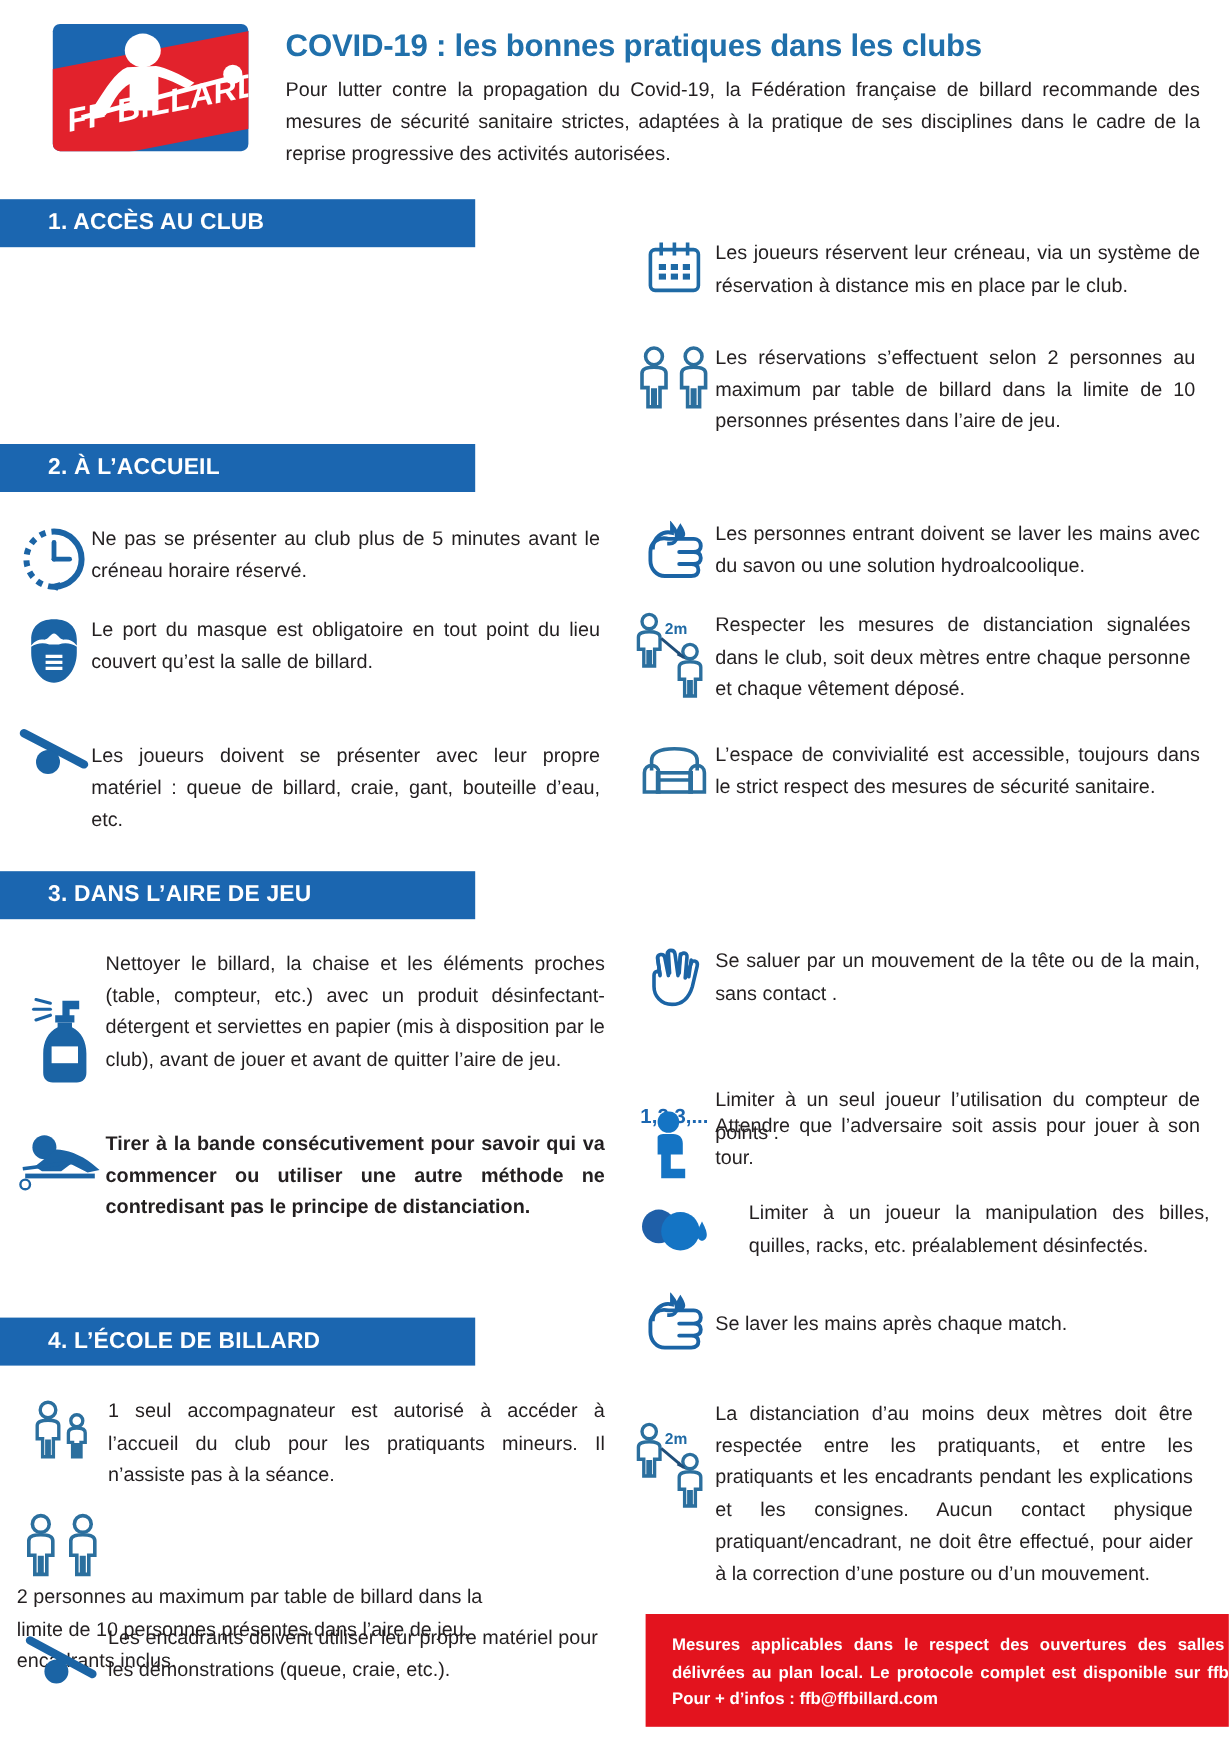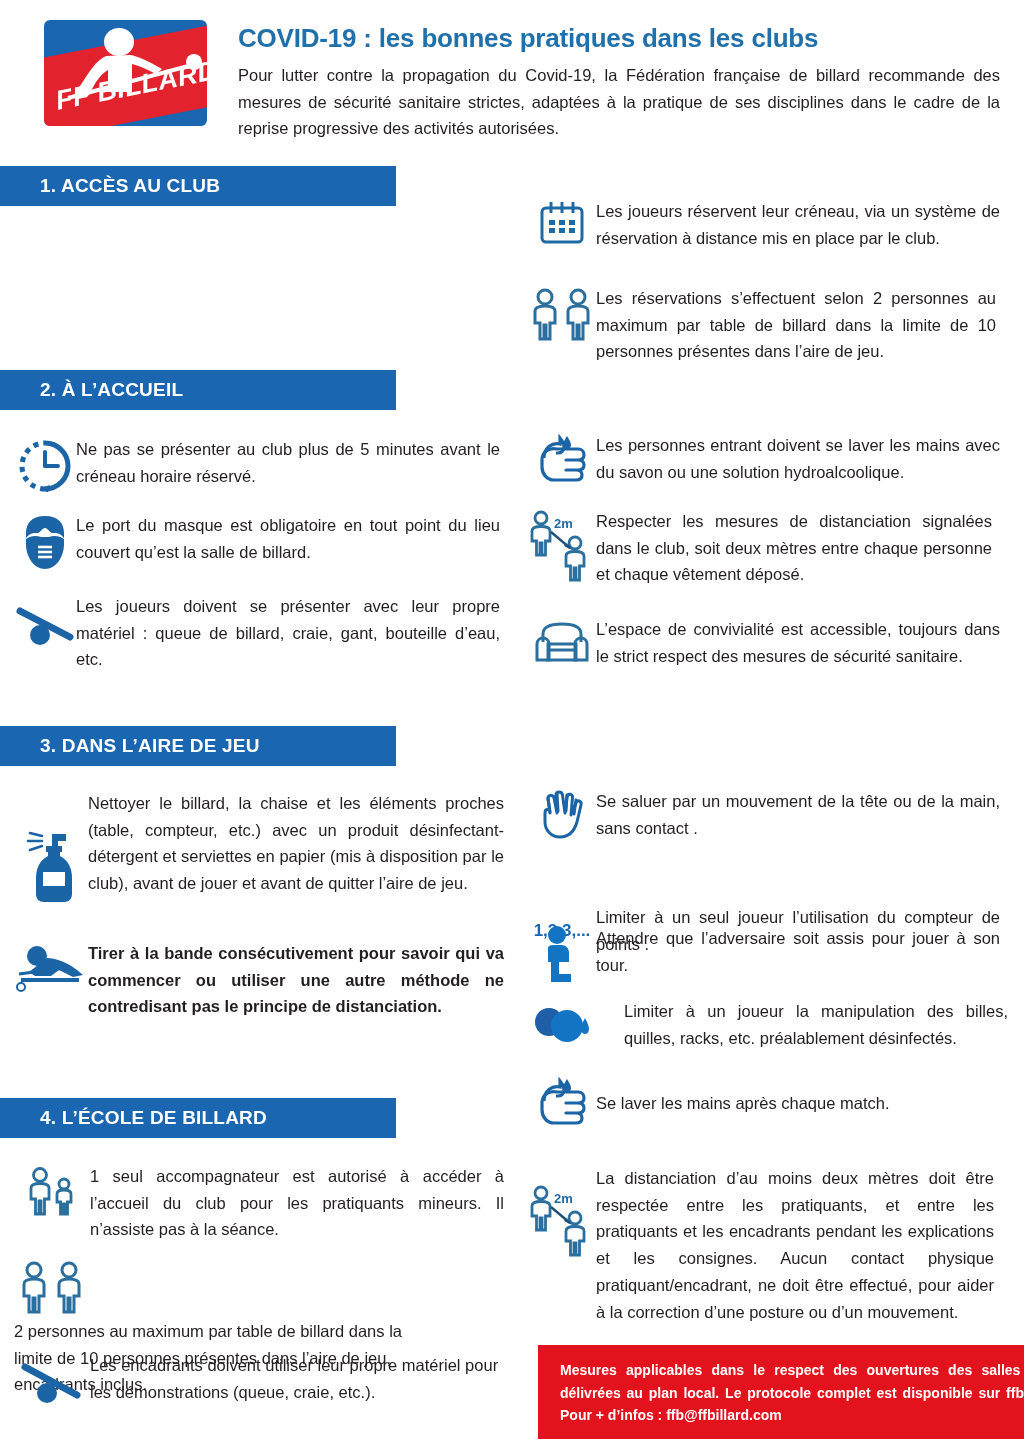--- a/index.html
+++ b/index.html
@@ -172,21 +172,21 @@
     <span class="txt" style="width:424px;">Le port du masque est obligatoire en tout point  du lieu couvert qu’est la salle de billard.</span>
   </div>
 
   <div class="item" style="left:14px; top:593px; width:490px;">
     <span class="ico" style="width:62px;height:62px;">
       <svg width="62" height="54" viewBox="0 0 62 54">
         <line x1="6" y1="14" x2="56" y2="40" stroke="#1b64a5" stroke-width="7" stroke-linecap="round"></line>
         <circle cx="26" cy="38" r="10" fill="#1b64a5"></circle>
       </svg>
     </span>
-    <span class="txt" style="width:424px;">Les joueurs doivent se présenter avec leur propre matériel : queue de billard, craie, gant, bouteille d’eau, etc.</span>
+    <span class="txt" style="width:424px;margin-top:24px;">Les joueurs doivent se présenter avec leur propre matériel : queue de billard, craie, gant, bouteille d’eau, etc.</span>
   </div>
 
   <div class="item" style="left:528px; top:432px; width:480px;">
     <span class="ico" style="width:68px;height:56px;">
       <svg width="56" height="52" viewBox="0 0 56 52">
         <path d="M10 24 C10 14 18 8 26 10 L26 4 C26 4 30 9 30 13 C30 17 27 19 24 19 L22 19" fill="none" stroke="#1b64a5" stroke-width="3.2"></path>
         <path d="M8 26 C8 18 15 13 23 15 L44 15 C48 15 50 18 50 21 C50 24 48 26 44 26 L32 26 L44 26 C48 26 50 28 50 31 C50 34 48 36 44 36 L32 36 L42 36 C46 36 48 38 48 41 C48 44 46 46 42 46 L20 46 C13 46 8 40 8 33 Z" fill="none" stroke="#1b64a5" stroke-width="3.2" stroke-linejoin="round"></path>
         <path d="M33 2 C33 2 37 8 37 11 C37 13.5 35.2 15 33 15 C30.8 15 29 13.5 29 11 C29 8 33 2 33 2 Z" fill="#1b64a5"></path>
       </svg>
     </span>

